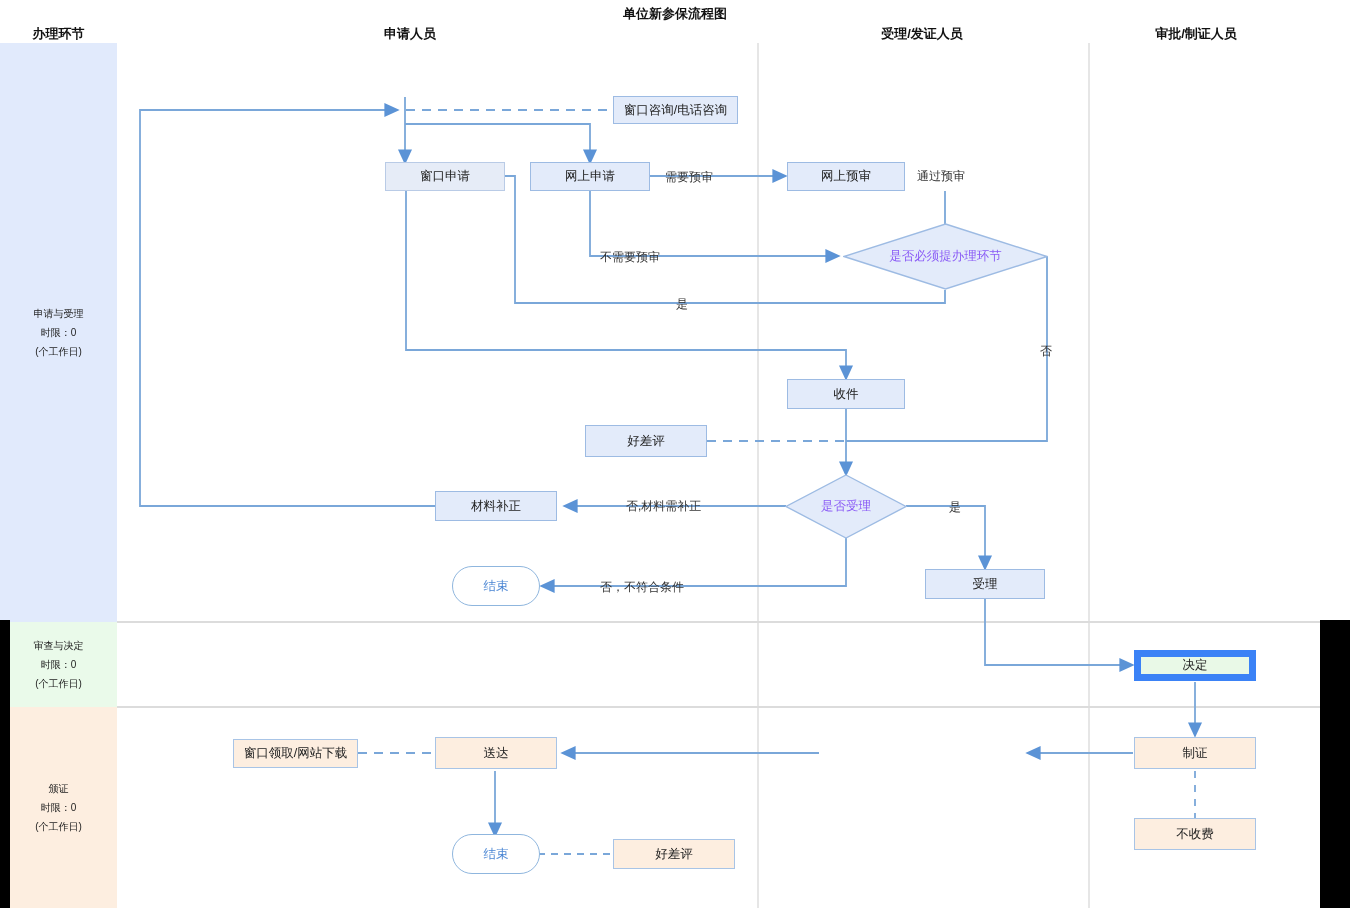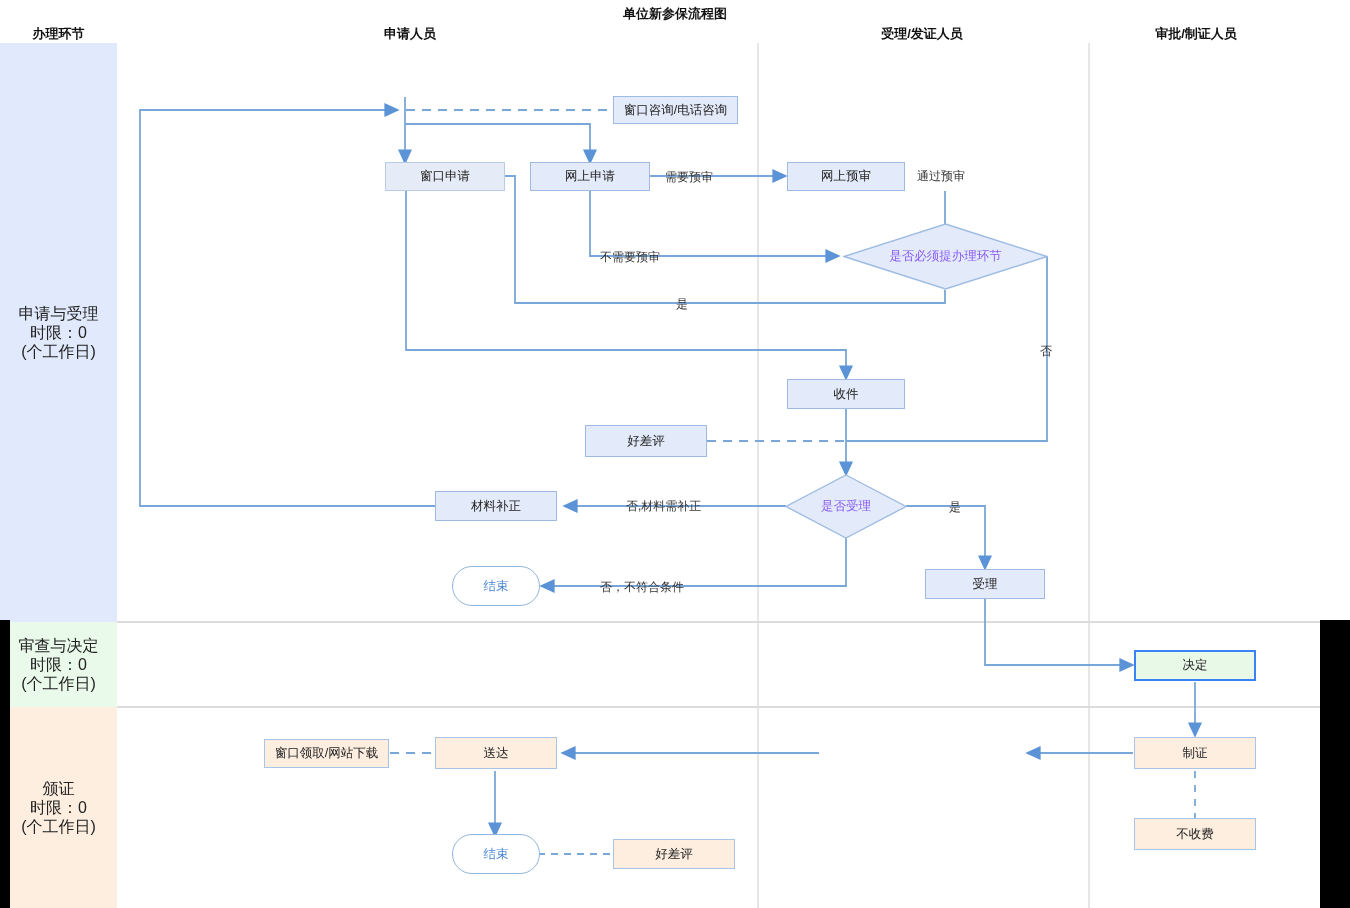--- a/index.html
+++ b/index.html
@@ -7,36 +7,36 @@
     width:1350px;height:908px;
     background:#ffffff;
     font-family:"Liberation Sans","DejaVu Sans",sans-serif;
     overflow:hidden;
     position:relative;
   }
   #stage{position:absolute;left:0;top:0;width:1350px;height:908px;}
 
   
   .phase-band{position:absolute;left:0;width:117px;display:flex;align-items:center;justify-content:center;text-align:center;}
-  .phase-band .ptext{font-size:16px;color:#222;line-height:19px;white-space:pre-line;}
+  .phase-band .ptext{font-size:10px;color:#222;line-height:19px;white-space:pre-line;}
 
   .lane-divider{position:absolute;width:2px;background:#e6e6e6;}
   .row-divider{position:absolute;height:2px;background:#dcdcdc;}
 
   .edge-strip{position:absolute;background:#000;}
 
   
   .col-head{position:absolute;text-align:center;font-size:13px;font-weight:bold;color:#111;}
   .diagram-title{position:absolute;font-size:13px;font-weight:bold;color:#111;text-align:center;}
 
   
   .node{position:absolute;box-sizing:border-box;display:flex;align-items:center;justify-content:center;text-align:center;font-size:12.5px;line-height:17px;}
   .n-blue{background:#e3ebfa;border:1px solid #9dbbe3;color:#222;}
   .n-blue-flat{background:#e6ecf7;border:1px solid #b9cbe6;color:#222;}
-  .n-green{background:#e9f9e7;border:2px solid #3b82f6;color:#222;}
+  .n-green{background:#e9f9e7;border:7px solid #3b82f6;color:#222;}
   .n-peach{background:#fdeee0;border:1px solid #a8c4e6;color:#222;}
   .n-term{background:#ffffff;border:1.6px solid #8fb6de;border-radius:22px;color:#4a86d4;}
   .n-term-peach{background:#ffffff;border:1.6px solid #8fb6de;border-radius:22px;color:#4a86d4;}
 
   
   .diamond{position:absolute;}
   .diamond svg{position:absolute;left:0;top:0;}
   .diamond .dlabel{position:absolute;left:0;top:0;width:100%;height:100%;display:flex;align-items:center;justify-content:center;text-align:center;font-size:12.5px;line-height:17px;color:#8b5cf6;white-space:pre-line;}
 
   
@@ -198,21 +198,21 @@
 
   <div class="node n-peach" style="left:1134px;top:818px;width:122px;height:32px;">
     <span>不收费</span>
   </div>
 
 
   <div class="node n-peach" style="left:435px;top:737px;width:122px;height:32px;">
     <span>送达</span>
   </div>
 
-  <div class="node n-peach" style="left:233px;top:739px;width:125px;height:29px;margin-left:31px;">
+  <div class="node n-peach" style="left:233px;top:739px;width:125px;height:29px;">
     <span>窗口领取/网站下载</span>
   </div>
 
   <div class="node n-term-peach" style="left:452px;top:834px;width:88px;height:40px;">
     <span>结束</span>
   </div>
 
   <div class="node n-peach" style="left:613px;top:839px;width:122px;height:30px;">
     <span>好差评</span>
   </div>

